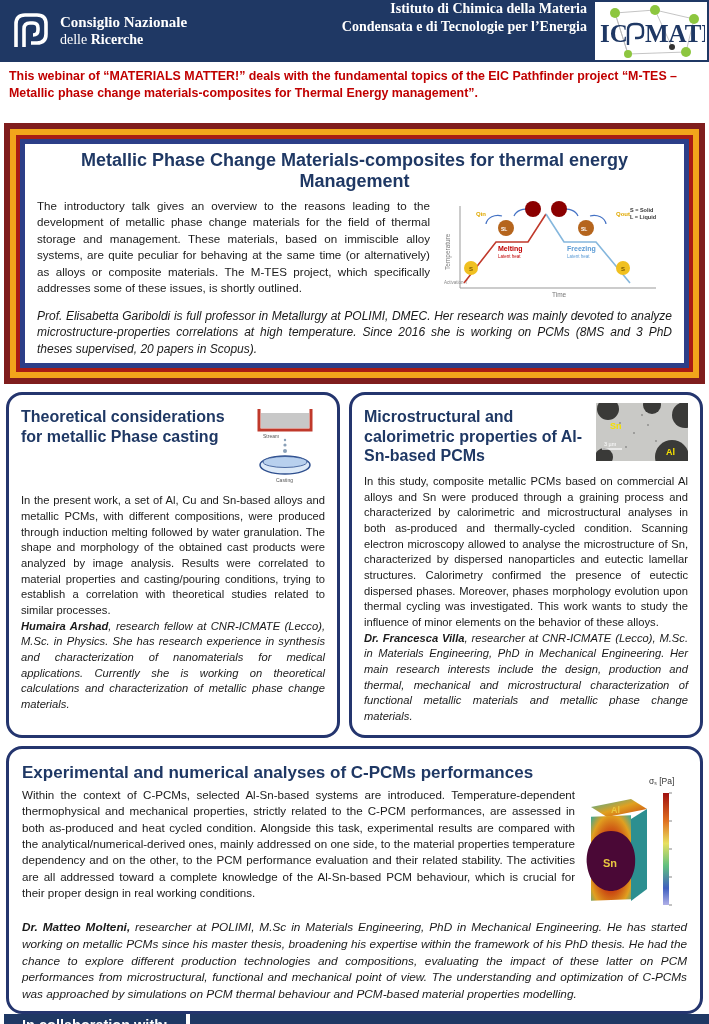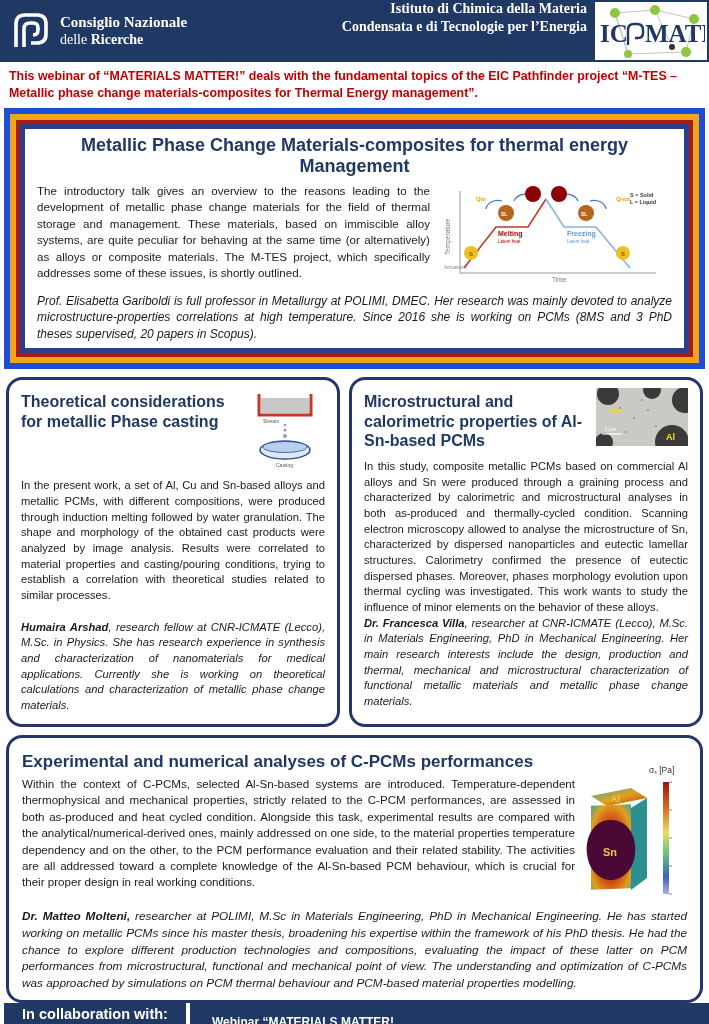--- a/index.html
+++ b/index.html
@@ -12,38 +12,38 @@
   .cnr-l1{font-weight:bold;font-size:15px;line-height:1.15;}
   .cnr-l2{font-size:14px;line-height:1.15;}
   .cnr-l2 b{font-weight:bold;}
   .institute{margin-left:auto;text-align:right;color:#fff;font-weight:bold;font-size:14px;line-height:1.3;padding-right:8px;}
   .icmate-box{background:#fff;width:112px;height:58px;margin:2px 2px 2px 0;flex:0 0 auto;display:flex;align-items:center;justify-content:center;}
 
   
   .intro{color:#c00000;font-weight:bold;font-size:12.4px;line-height:1.4;padding:6px 9px 3px 9px;flex:0 0 auto;}
 
   
-  .f1{margin:2px 4px 0 4px;border:6px solid #1d4ed8;flex:0 0 auto;}
+  .f1{margin:17px 4px 0 4px;border:6px solid #7f1d1d;flex:0 0 auto;}
   .f2{border:6px solid #f2a51b;}
   .f3{border:4px solid #a81c14;}
   .f4{border:5px solid #2c3e88;background:#fff;padding:3px 12px 6px 12px;}
   .t1-title{color:#1f3864;font-weight:bold;font-size:18px;text-align:center;margin:3px 0 6px 0;}
   .t1-fig{float:right;width:232px;margin:0 0 2px 10px;}
   .t1-body{font-size:11.6px;line-height:1.42;text-align:justify;color:#1a1a1a;}
   .t1-bio{clear:both;font-style:italic;font-size:12px;line-height:1.38;text-align:justify;color:#1a1a1a;margin-top:7px;}
 
   
   .cols{display:flex;gap:9px;margin:8px 6px 0 6px;flex:0 0 auto;align-items:stretch;}
   .cbox{border:3px solid #24356e;border-radius:16px;background:#fff;padding:8px 12px 10px 12px;box-sizing:border-box;}
   .cbox.left{flex:0 0 334px;}
   .cbox.right{flex:1;}
   .cbox-head{display:flex;justify-content:space-between;align-items:flex-start;gap:6px;}
   .cbox-title{color:#1f3864;font-weight:bold;font-size:16px;line-height:1.22;margin-top:4px;}
   .cbox-body{font-size:11.2px;line-height:1.4;text-align:justify;color:#1a1a1a;margin-top:8px;}
-  .cbox-bio{font-size:11.2px;line-height:1.4;text-align:justify;font-style:italic;color:#1a1a1a;margin-top:16px;}
+  .cbox-bio{font-size:11.2px;line-height:1.4;text-align:justify;font-style:italic;color:#1a1a1a;margin-top:0;}
   .cbox-bio b{font-weight:bold;}
 
   
   .wbox{border:3px solid #24356e;border-radius:16px;background:#fff;margin:8px 6px 0 6px;padding:4px 13px 8px 13px;flex:0 0 auto;}
   .w-title{color:#1f3864;font-weight:bold;font-size:17px;text-align:left;margin:10px 30px 4px 0;}
   .w-fig{float:right;width:104px;margin:-14px 0 2px 8px;}
   .w-body{font-size:11.6px;line-height:1.42;text-align:justify;color:#1a1a1a;}
   .w-bio{clear:both;font-style:italic;font-size:11.8px;line-height:1.42;text-align:justify;color:#1a1a1a;margin-top:8px;}
   .w-bio b{font-weight:bold;}
 

